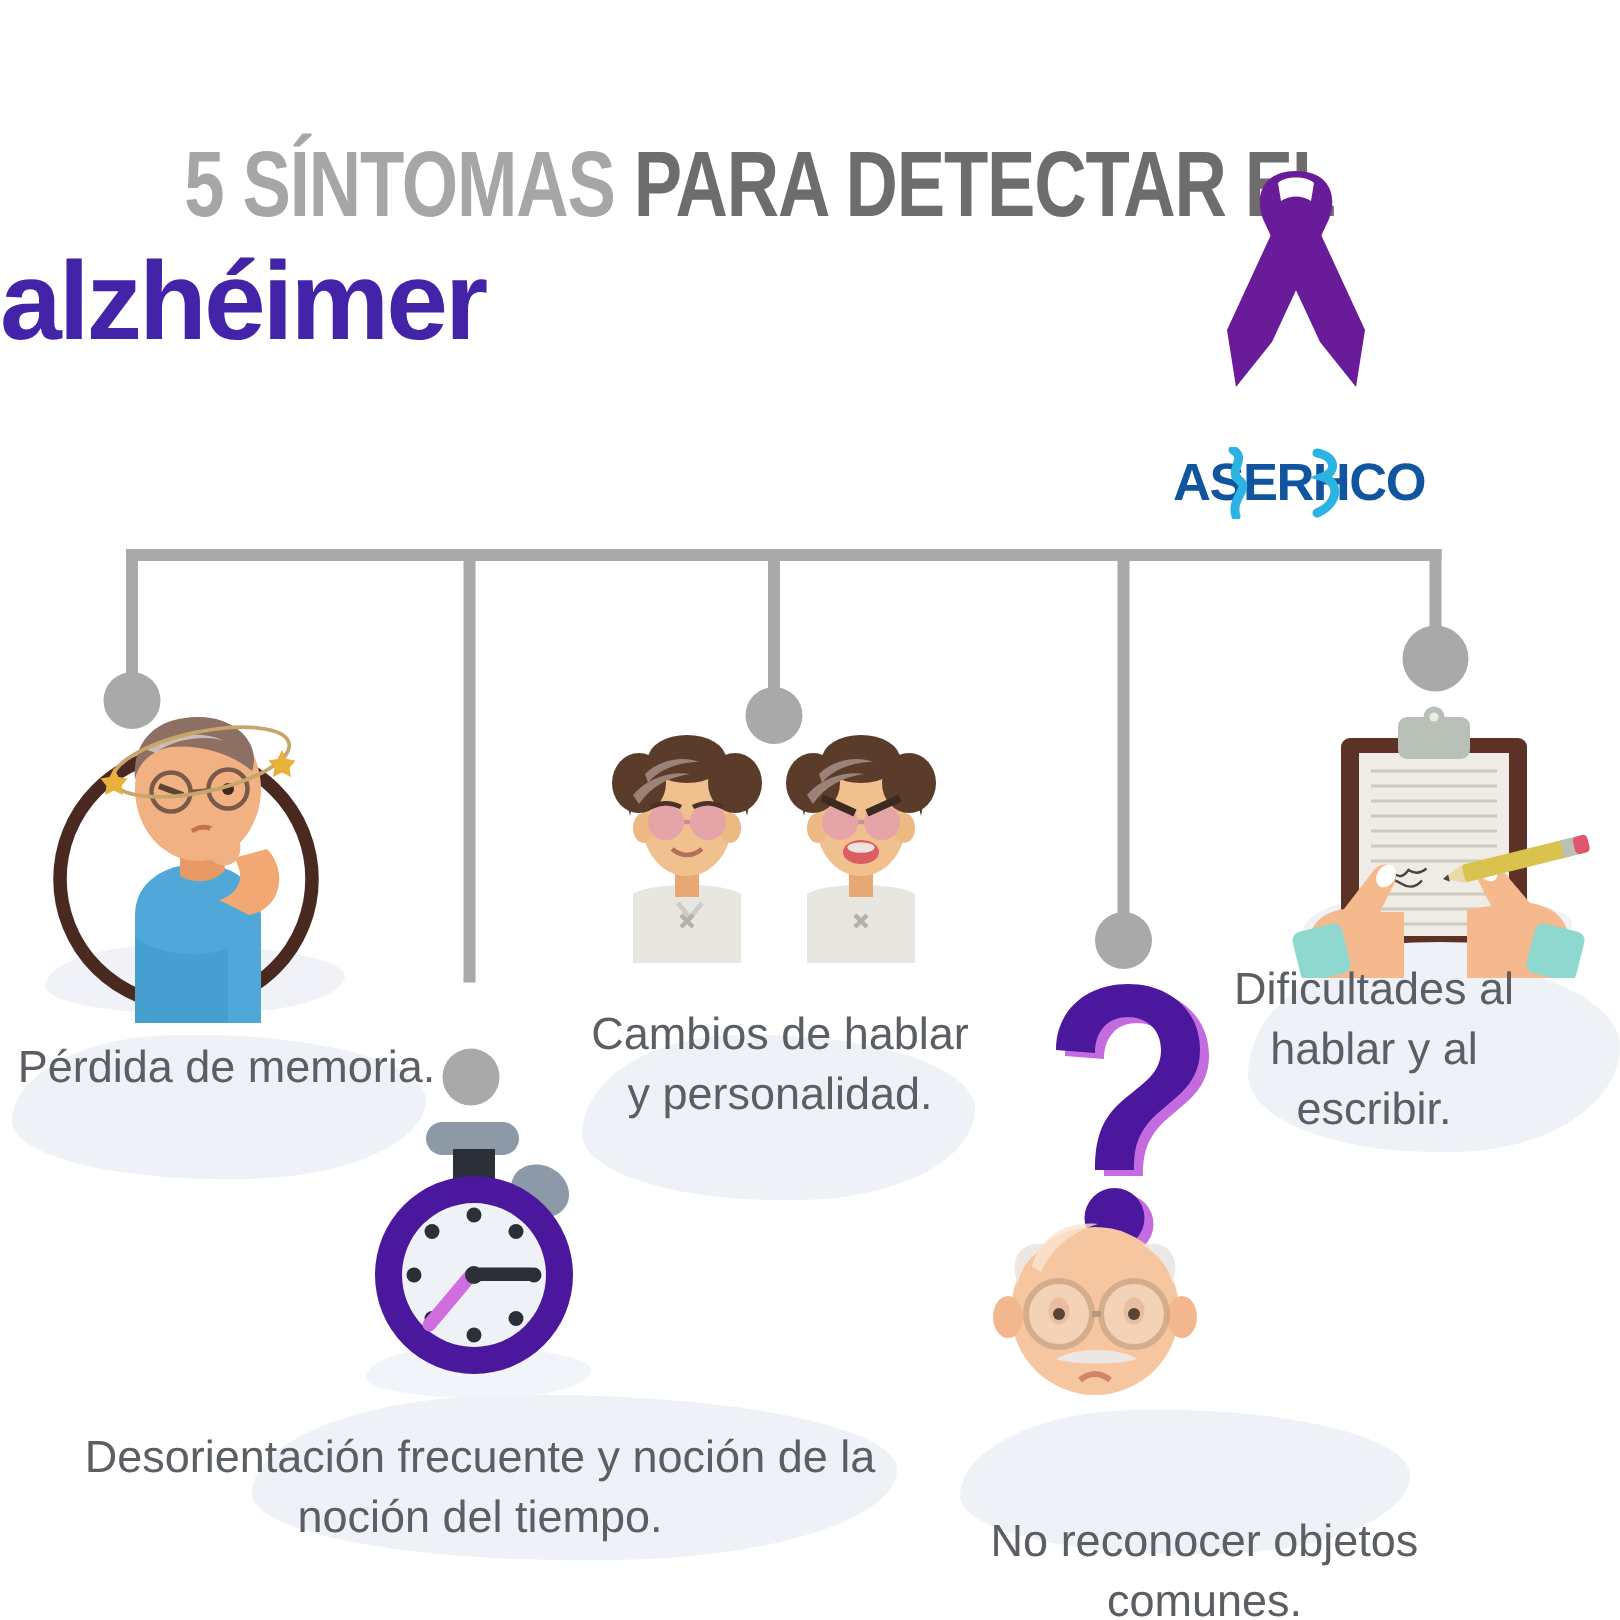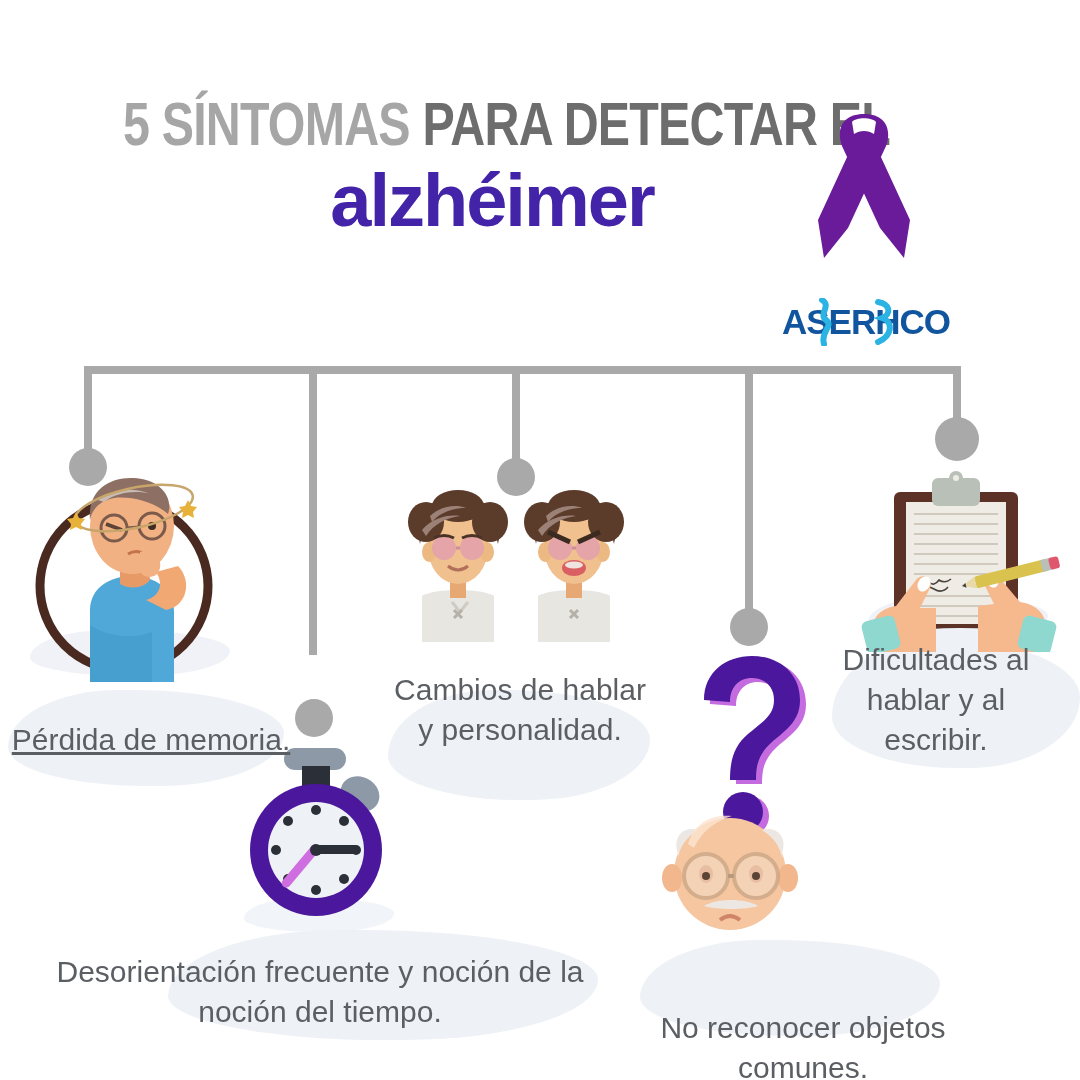--- a/index.html
+++ b/index.html
@@ -23,21 +23,20 @@
     letter-spacing:-1px;
     line-height:64px;
     transform:scaleX(0.78);
     white-space:nowrap;
     padding-right:86px;
   }
   .t-light{color:#a6a6a6;}
   .t-dark{color:#6d6d6d;}
   .title-line2{
     position:relative;
-    text-align:center;
     font-weight:bold;
     font-size:74px;
     line-height:82px;
     color:#4323a8;
     letter-spacing:-2px;
     padding-right:96px;
     margin-top:4px;
   }
 
   .ribbon{position:absolute;left:812px;top:108px;width:104px;height:160px;}
@@ -57,25 +56,25 @@
 
   
   .cap{
     position:absolute;
     color:#5b5f63;
     font-size:30px;
     line-height:40px;
     text-align:center;
     font-weight:400;
   }
-  .cap.c1{left:10px;top:720px;width:282px;text-decoration:underline;}
+  .cap.c1{left:10px;top:692px;width:282px;}
   .cap.c2{left:40px;top:952px;width:560px;}
   .cap.c3{left:392px;top:670px;width:256px;}
   .cap.c4{left:648px;top:1008px;width:310px;}
-  .cap.c5{left:812px;top:640px;width:248px;}
+  .cap.c5{left:792px;top:640px;width:248px;}
 
   
   .smudge{
     position:absolute;background:#eef1f6;border-radius:40% 55% 45% 50%/60% 45% 55% 40%;
   }
 
   
   .ill{position:absolute;}
   .ill.i1{left:28px;top:450px;width:212px;height:232px;}
   .ill.i2{left:232px;top:742px;width:176px;height:180px;}

